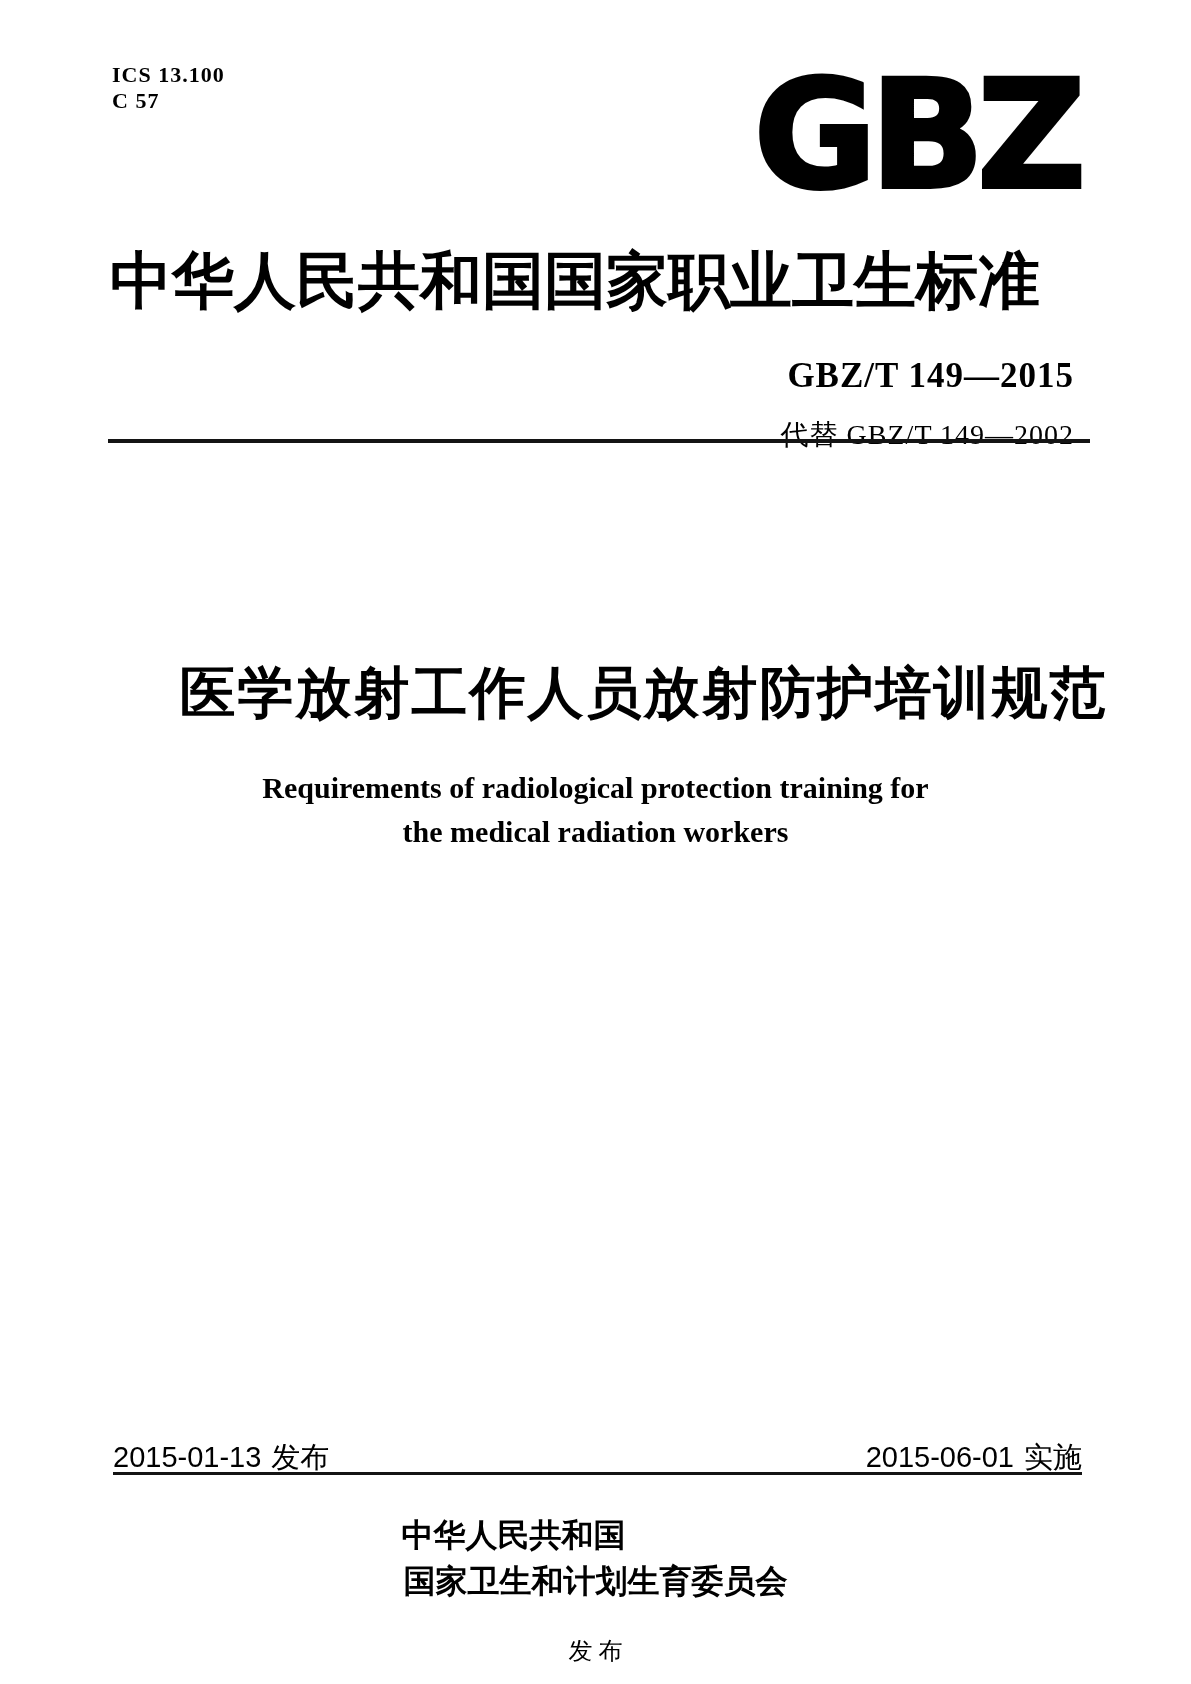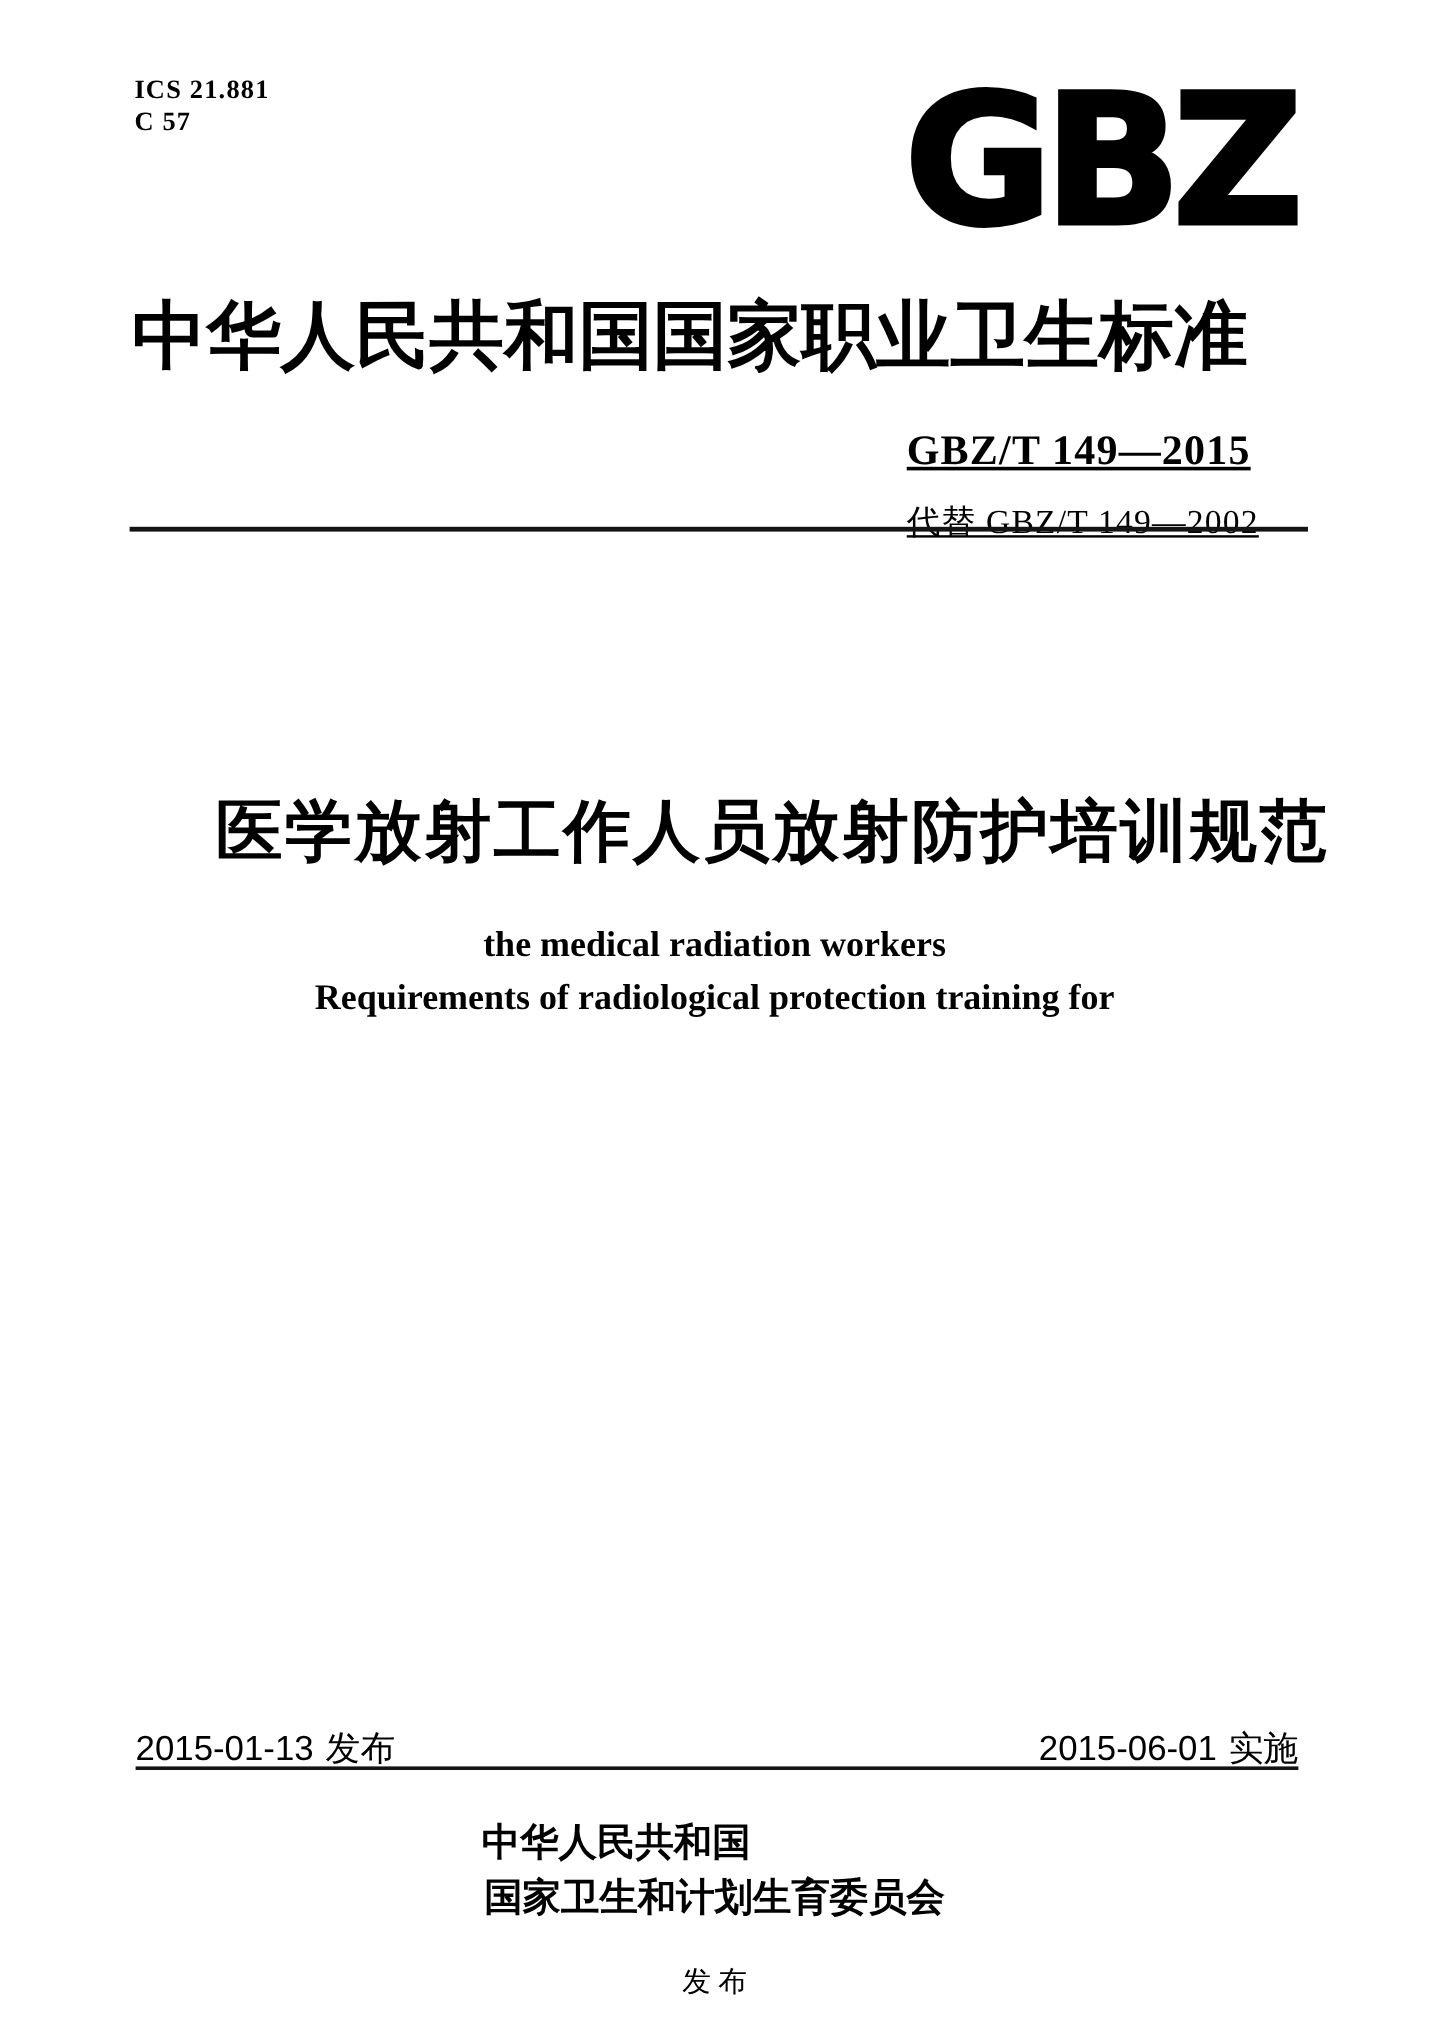--- a/index.html
+++ b/index.html
@@ -56,24 +56,23 @@
     text-align-last: justify;
     white-space: nowrap;
     display: flex;
     justify-content: space-between;
   }
   .national-heading span { letter-spacing: 0; }
 
   
   .std-block {
     position: absolute;
-    right: 142px;
+    right: 117px;
     top: 356px;
-    text-align: left;
-    text-decoration: underline;
+    text-align: right;
   }
   .std-num {
     font-size: 35px;
     font-weight: bold;
     letter-spacing: 1px;
     white-space: nowrap;
   }
   .std-replaces {
     margin-top: 20px;
     font-size: 28px;
@@ -174,42 +173,42 @@
     font-size: 24px;
     white-space: nowrap;
   }
 </style>
 </head>
 <body>
 
 <div class="page">
 
   <div class="ics-block">
-    <div>ICS 21.881</div>
+    <div>ICS 13.100</div>
     <div>C 57</div>
   </div>
 
   <div class="gbz-logo">GBZ</div>
 
   <div class="national-heading">
     <span>中华人民共和国国家职业卫生标准</span>
   </div>
 
   <div class="std-block">
     <div class="std-num">GBZ/T 149—2015</div>
     <div class="std-replaces">代替 GBZ/T 149—2002</div>
   </div>
 
   <div class="rule-top"></div>
 
   <div class="title-cn">医学放射工作人员放射防护培训规范</div>
 
   <div class="title-en">
+    <div>Requirements of radiological protection training for</div>
     <div>the medical radiation workers</div>
-    <div>Requirements of radiological protection training for</div>
   </div>
 
   <div class="dates-row">
     <div class="date-group">
       <span>2015-01-13</span>
       <span>发布</span>
     </div>
     <div class="date-group">
       <span>2015-06-01</span>
       <span>实施</span>

